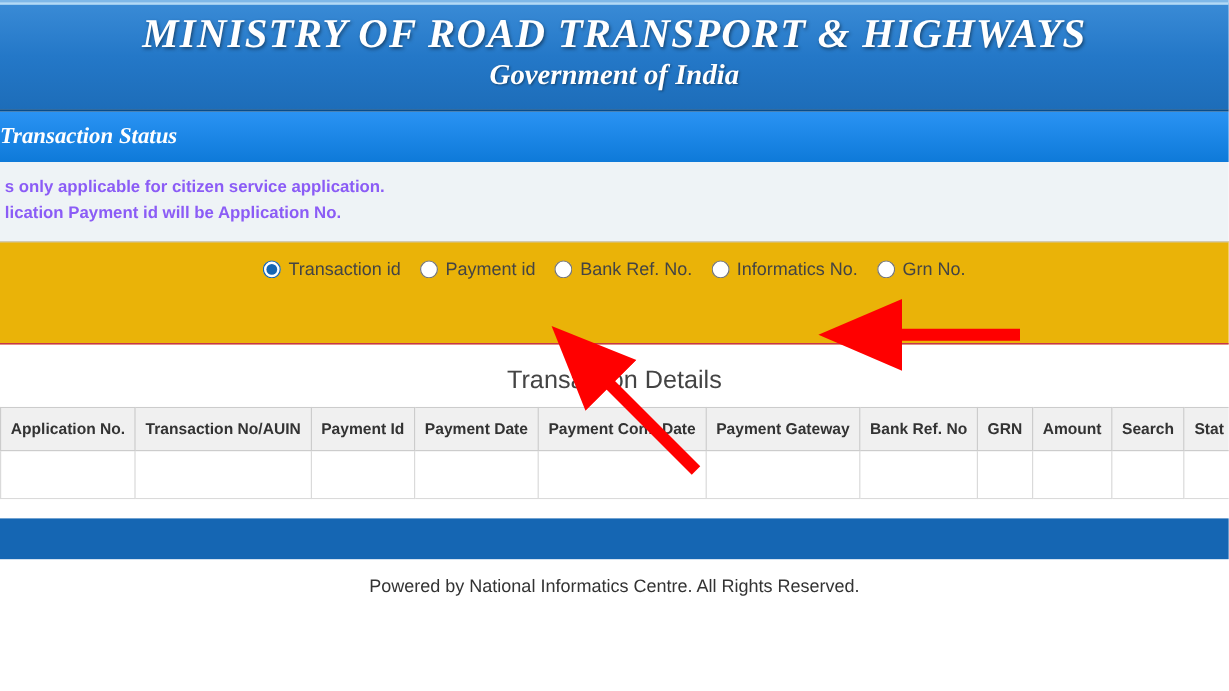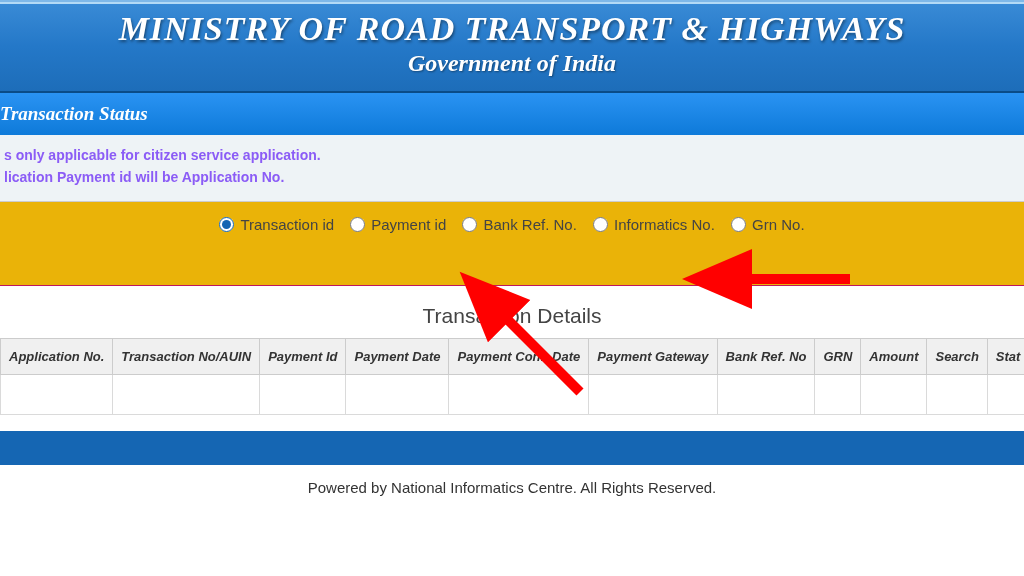--- a/index.html
+++ b/index.html
@@ -25,21 +25,21 @@
     .radio-item input { margin-right: 6px; width: 15px; height: 15px; accent-color: #1566b3; }
     .input-row { text-align: center; }
     .input-label { font-size: 15px; color: #444; margin-right: 18px; }
     .txn-input { border: 1px solid #777; background: #fff; height: 26px; width: 180px; padding: 0 4px; font-size: 13px; }
     .search-btn { background: #5c7593; color: #fff; border: none; padding: 5px 24px; font-size: 14px; font-weight: bold; border-radius: 2px; margin-left: 40px; cursor: pointer; }
     
     
     .section-heading { text-align: center; font-size: 21px; color: #444; margin: 18px 0 10px 0; font-weight: normal; }
 
     
-    .table-wrap { overflow-x: hidden; font-style: italic; }
+    .table-wrap { overflow-x: hidden; }
     .details-table { width: 100%; border-collapse: collapse; }
     .details-table th { background: #f0f0f0; border: 1px solid #ccc; font-size: 13px; font-weight: bold; color: #333; padding: 10px 8px; white-space: nowrap; }
     .details-table td { border: 1px solid #dadada; background: #fff; padding: 16px 8px; height: 40px; }
 
     
     .blue-bar { background: #1566b3; height: 34px; margin-top: 16px; }
 
     
     .footer { text-align: center; padding: 14px 0; color: #333; font-size: 15px; }
 

